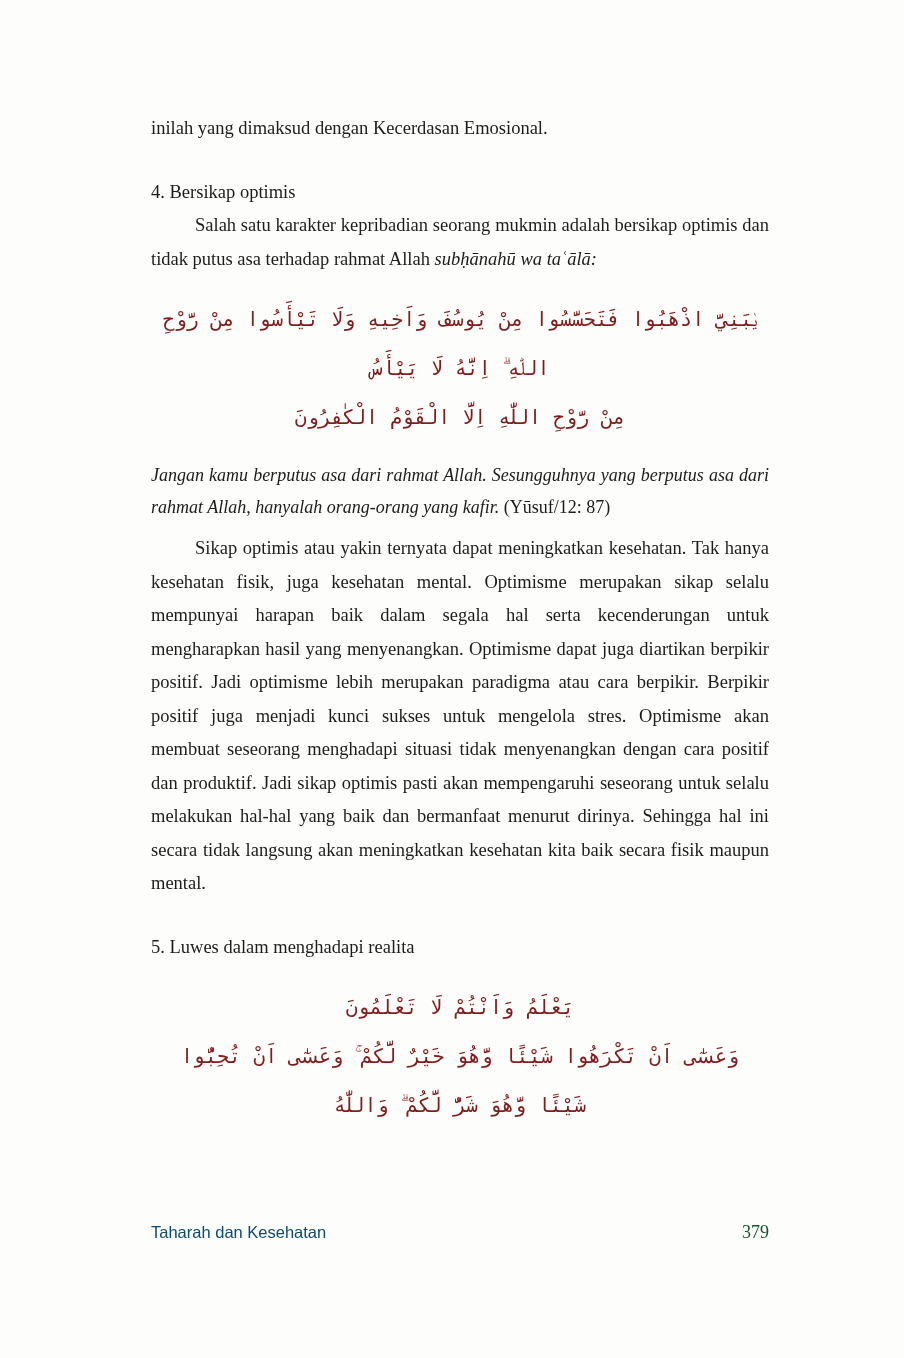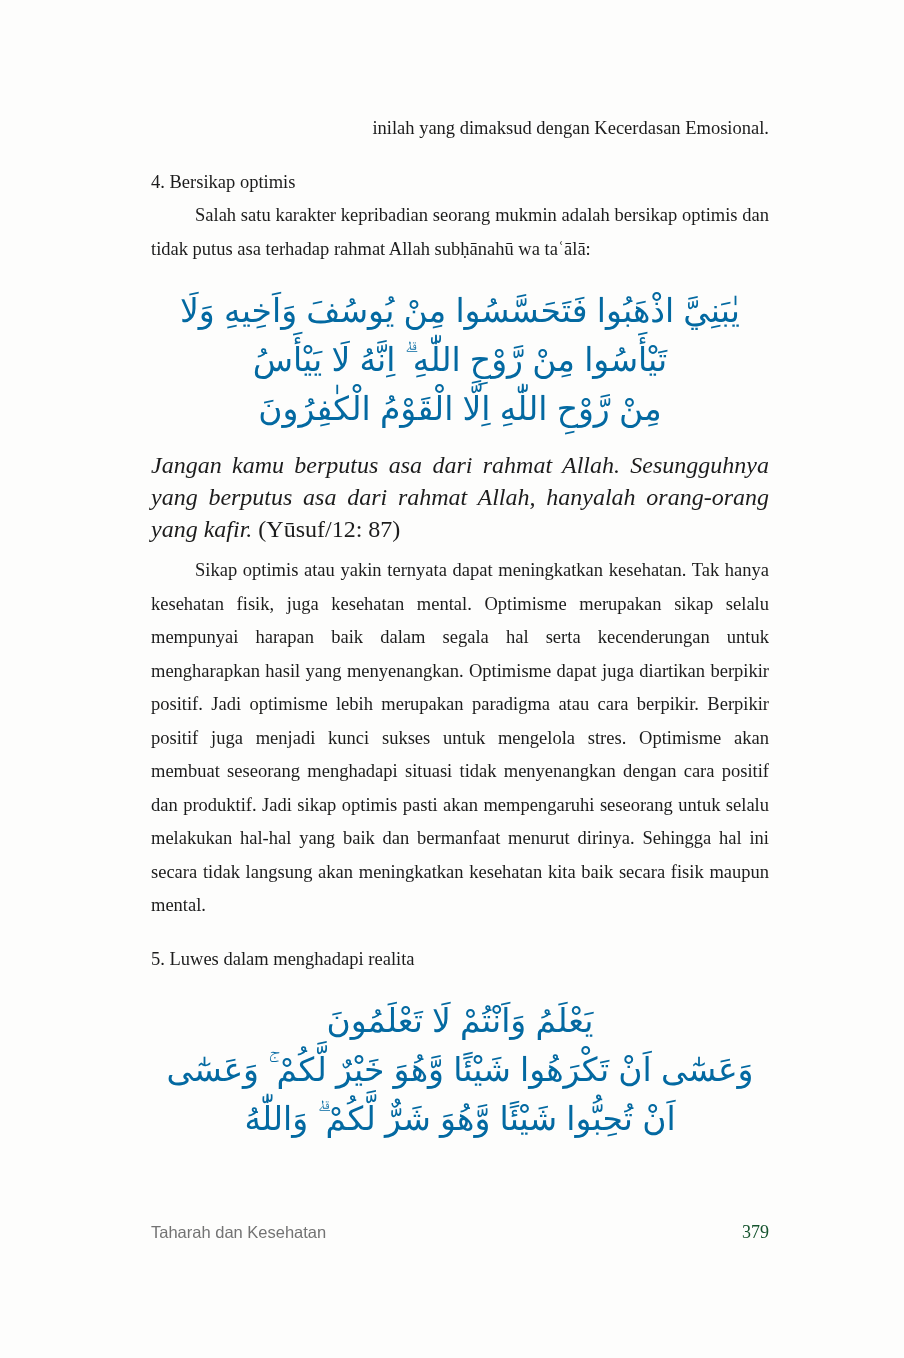--- a/index.html
+++ b/index.html
@@ -20,61 +20,61 @@
     width: 618px;
     top: 112px;
   }
   .body-text {
     font-size: 18.5px;
     line-height: 33.5px;
     text-align: justify;
     text-justify: inter-word;
   }
   .indent { text-indent: 44px; }
-  .lead { text-align: right; }
+  .lead { text-align: left; }
   .heading {
     font-size: 18.5px;
     line-height: 33.5px;
-    margin-top: 20px;
+    margin-top: 30px;
   }
   .arabic-block {
     direction: rtl;
     text-align: center;
-    font-family: Liberation Sans, sans-serif;
-    font-size: 33px;
+    font-family: Liberation Mono, monospace;
+    font-size: 20px;
     line-height: 49px;
     margin: 20px 0 16px 0;
-    color: #0369a1;
+    color: #7f1d1d;
   }
   .arabic-line { display: block; }
   .translation {
-    font-size: 24px;
+    font-size: 18px;
     line-height: 32px;
     text-align: justify;
     margin-bottom: 9px;
   }
   .translation em {
     font-style: italic;
     font-family: "Liberation Serif", "DejaVu Serif", serif;
   }
   .translation .roman { font-style: normal; }
-  .inline-italic { }
+  .inline-italic { font-style: italic; }
   .footer {
     position: absolute;
     left: 151px;
     width: 618px;
     top: 1222px;
     display: flex;
     justify-content: space-between;
     align-items: baseline;
   }
   .running-title {
     font-family: "Liberation Sans", "DejaVu Sans", sans-serif;
     font-size: 16.5px;
-    color: #737373;
+    color: #0c4a6e;
   }
   .page-number {
     font-family: "Liberation Serif", "DejaVu Serif", serif;
     font-size: 18px;
     color: #14532d;
   }
 </style>
 </head>
 <body>
 

